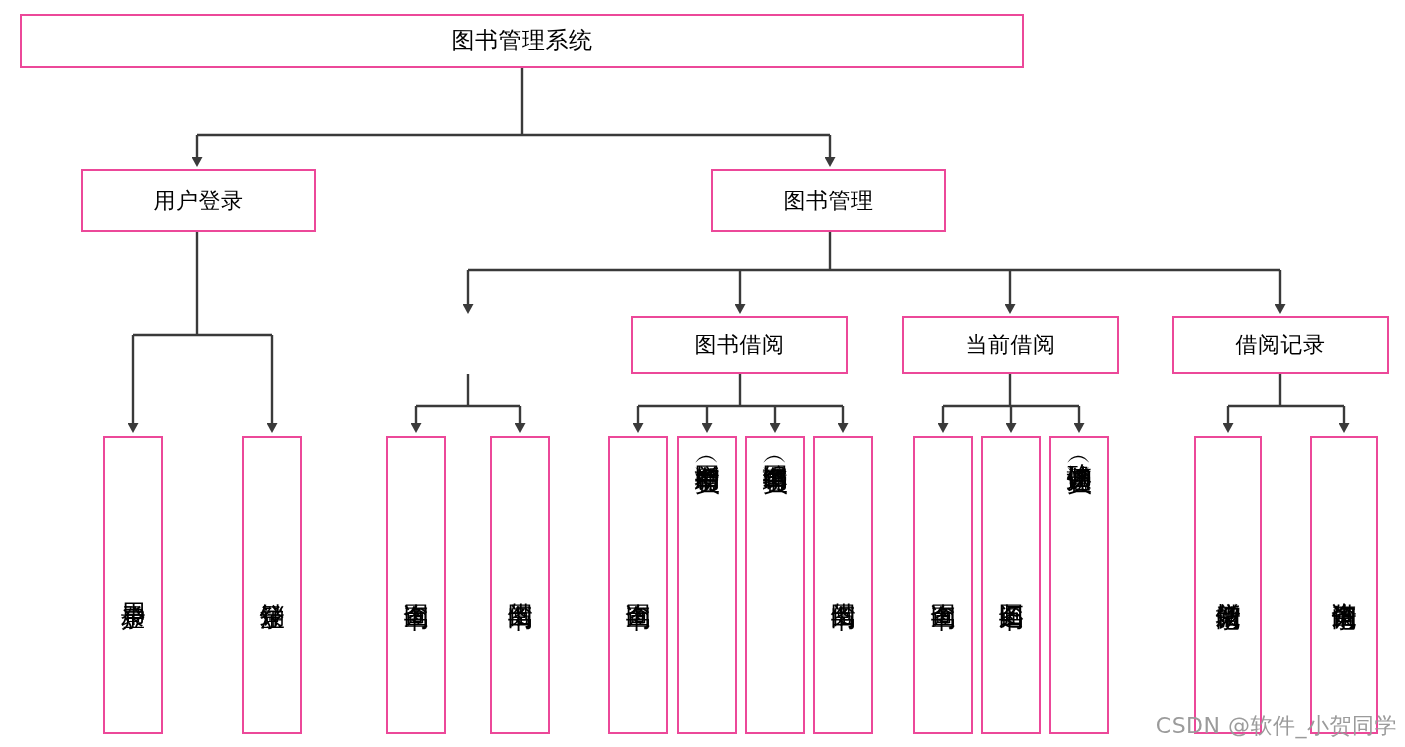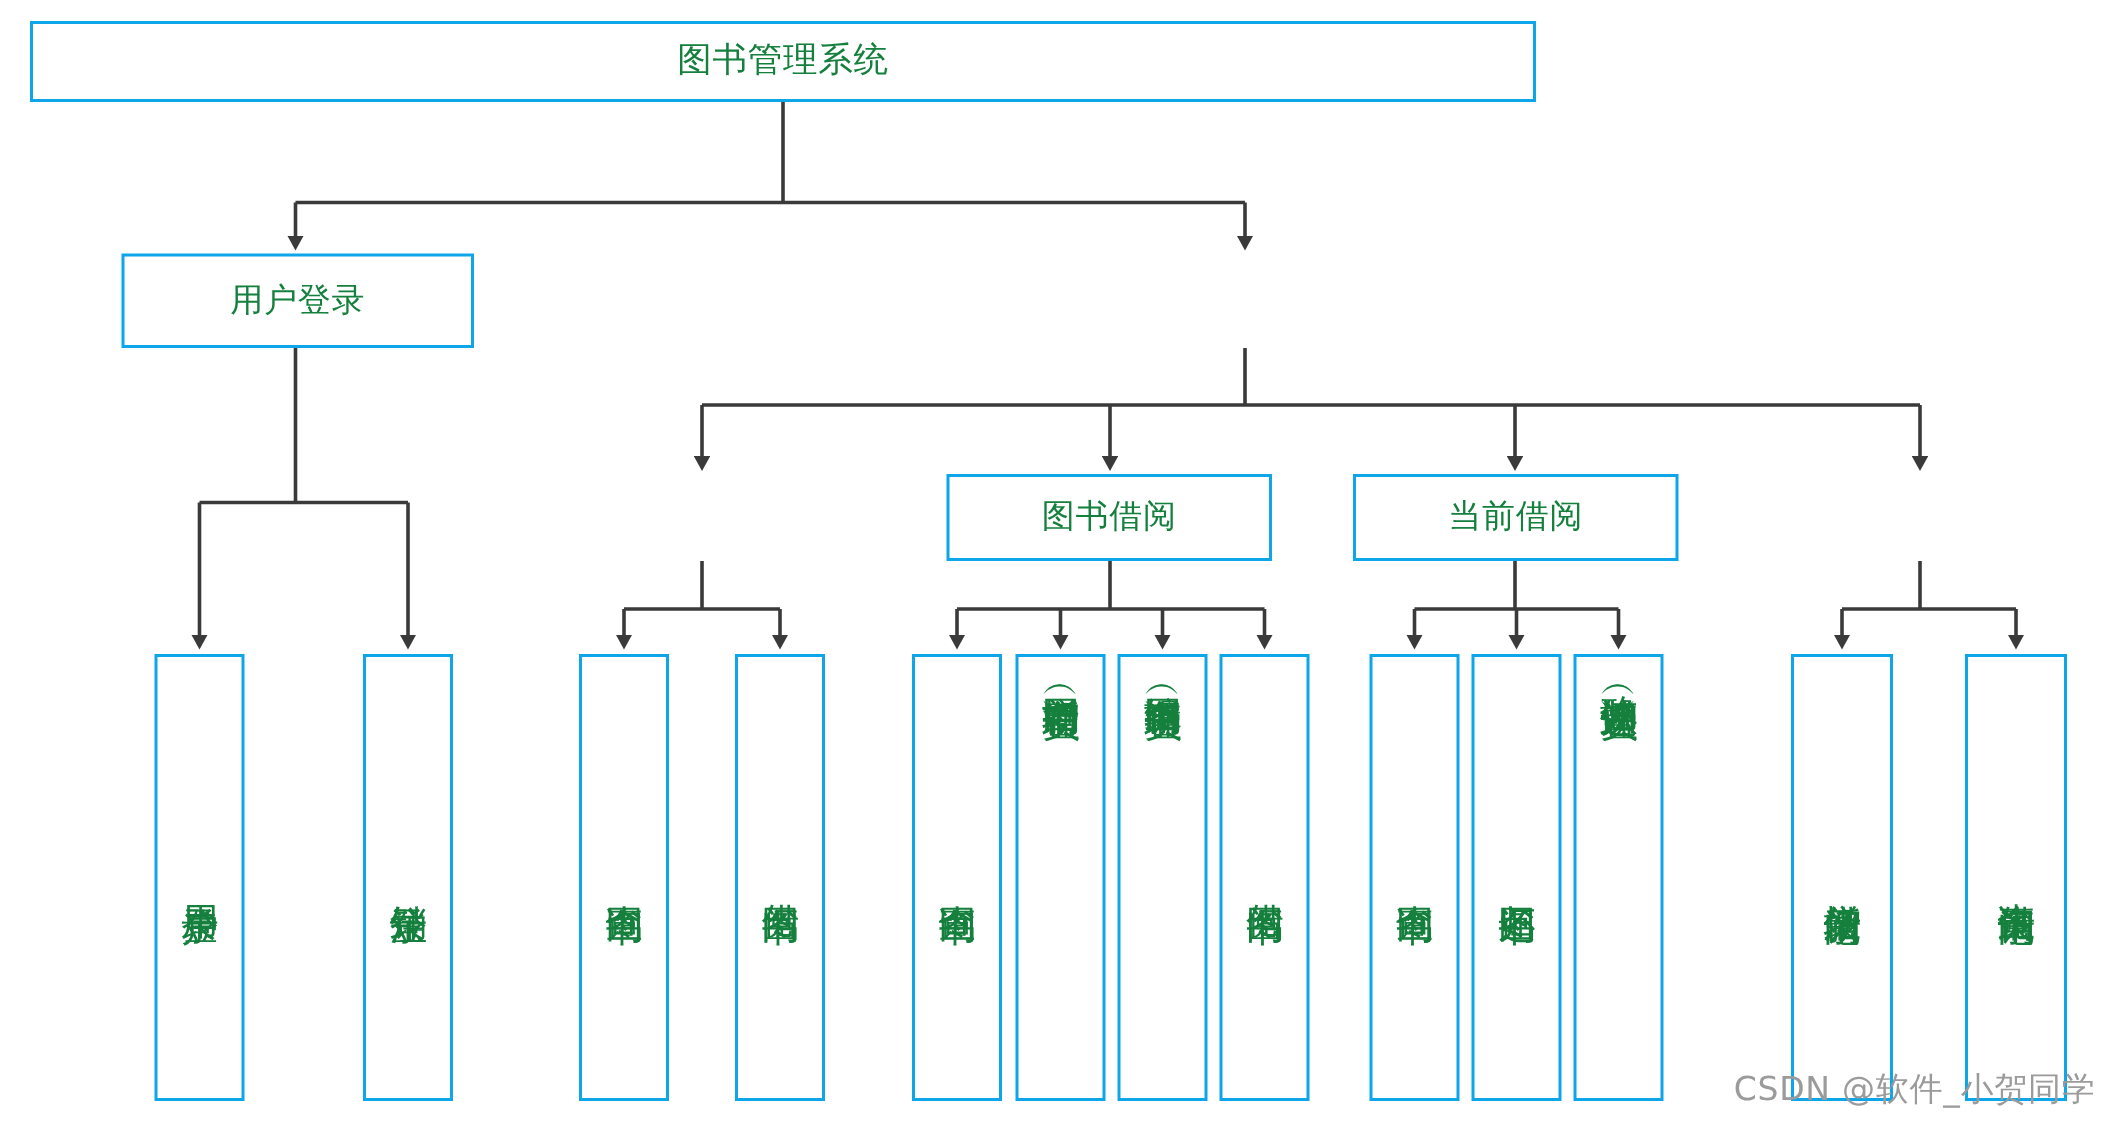--- a/index.html
+++ b/index.html
@@ -23,26 +23,26 @@
     left: 0;
     top: 0;
     width: 1405px;
     height: 747px;
     pointer-events: none;
   }
   .node {
     position: absolute;
     box-sizing: border-box;
     background: #ffffff;
-    border: 2px solid #0ea5e9;
+    border: 2px solid #ec4899;
     display: flex;
     align-items: center;
     justify-content: center;
     text-align: center;
-    color: #15803d;
+    color: #000000;
   }
   .node .label {
     display: block;
     line-height: 1.18;
     letter-spacing: 0.5px;
   }
   .node.horizontal .label {
     font-size: 22px;
     white-space: nowrap;
   }
@@ -133,30 +133,36 @@
   </svg>
 
   <div class="node horizontal root" style="left:20px; top:14px; width:1004px; height:54px;">
     <span class="label">图书管理系统</span>
   </div>
 
   <div class="node horizontal" style="left:81px; top:169px; width:235px; height:63px;">
     <span class="label">用户登录</span>
   </div>
 
+  <div class="node horizontal" style="left:711px; top:169px; width:235px; height:63px;">
+    <span class="label">图书管理</span>
+  </div>
 
 
   <div class="node horizontal" style="left:631px; top:316px; width:217px; height:58px;">
     <span class="label">图书借阅</span>
   </div>
 
   <div class="node horizontal" style="left:902px; top:316px; width:217px; height:58px;">
     <span class="label">当前借阅</span>
   </div>
 
+  <div class="node horizontal" style="left:1172px; top:316px; width:217px; height:58px;">
+    <span class="label">借阅记录</span>
+  </div>
 
   <div class="node vertical centered" style="left:103px; top:436px; width:60px; height:298px;">
     <span class="label">用户登录</span>
   </div>
 
   <div class="node vertical centered" style="left:242px; top:436px; width:60px; height:298px;">
     <span class="label">注销登录</span>
   </div>
 
   <div class="node vertical centered" style="left:386px; top:436px; width:60px; height:298px;">

